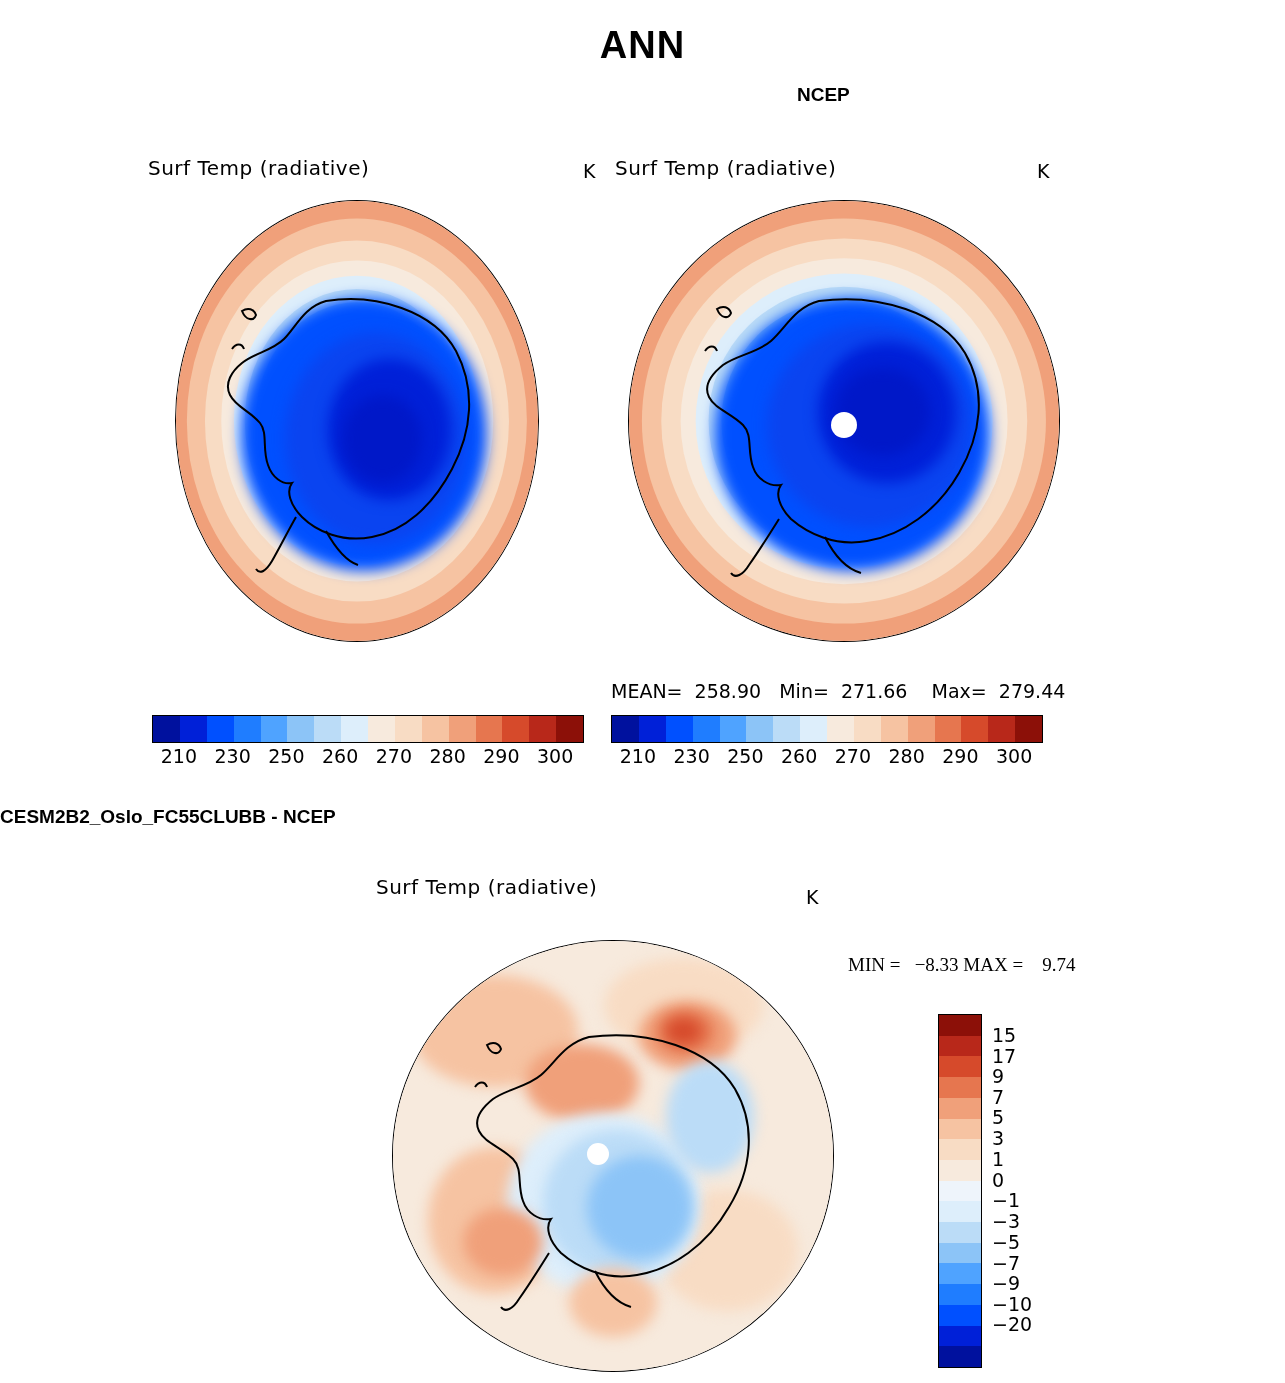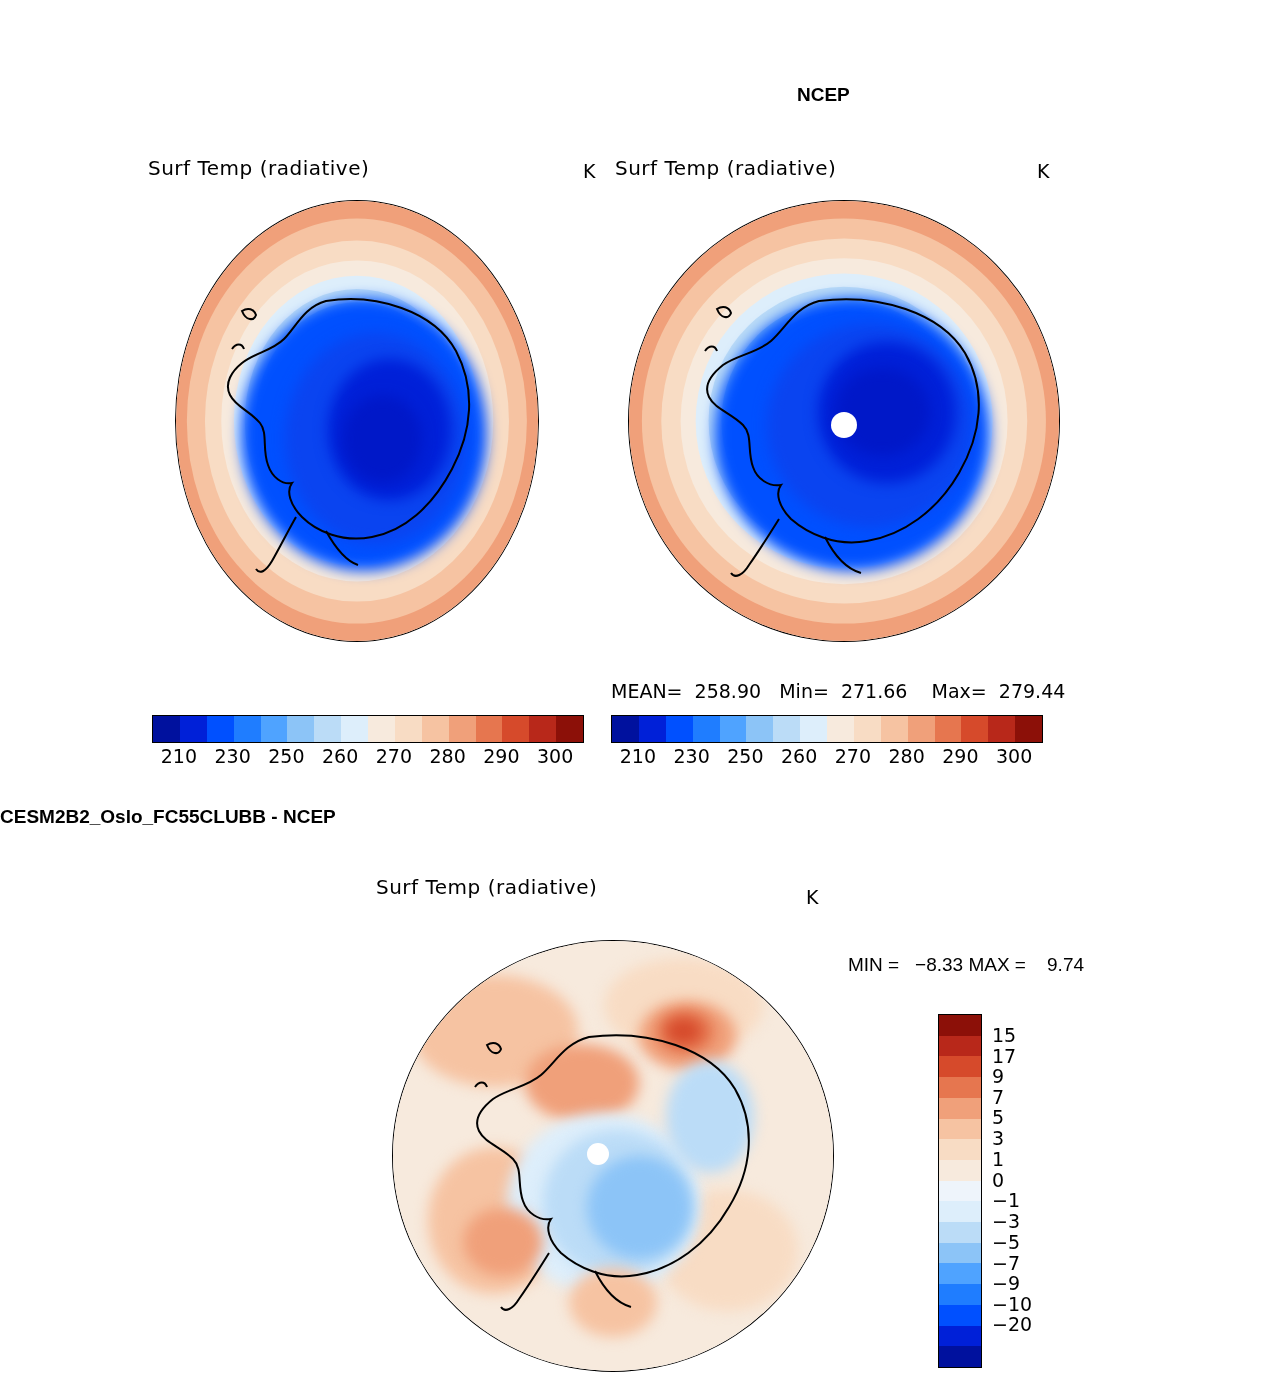--- a/index.html
+++ b/index.html
@@ -21,21 +21,21 @@
 
   .unit{position:absolute;font-family:"DejaVu Sans",sans-serif;font-size:19px;}
   .u-left{left:583px;top:160px;}
   .u-right{left:1037px;top:160px;}
   .u-diff{left:806px;top:886px;}
 
   .stats{position:absolute;font-family:"DejaVu Sans",sans-serif;font-size:19px;white-space:pre;}
   .s-left{left:152px;top:680px;}
   .s-right{left:611px;top:680px;}
 
-  .minmax{position:absolute;left:848px;top:954px;font-family:Liberation Sans, sans-serif;font-size:19px;white-space:pre;}
+  .minmax{position:absolute;left:848px;top:954px;font-family:Liberation Serif, serif;font-size:19px;white-space:pre;}
 
   
   .globe{position:absolute;border-radius:50%;border:1.6px solid #000;overflow:hidden;background:#fff;}
   .g1{left:175px;top:200px;width:362px;height:440px;}
   .g2{left:628px;top:200px;width:430px;height:440px;}
   .g3{left:392px;top:940px;width:440px;height:430px;}
 
   
   .rings{position:absolute;inset:0;}
   .ring{position:absolute;border-radius:50%;left:50%;top:50%;transform:translate(-50%,-50%);}
@@ -62,20 +62,21 @@
   .vbar{position:absolute;left:938px;top:1014px;width:42px;height:352px;border:1.2px solid #000;display:flex;flex-direction:column;}
   .vbar span{flex:1 1 auto;width:100%;}
   .vticks{position:absolute;left:992px;top:1014px;width:70px;height:352px;font-family:"DejaVu Sans",sans-serif;font-size:19px;}
   .vticks span{position:absolute;left:0;transform:translateY(-50%);}
 </style>
 </head>
 <body>
 
 <div class="page">
 
+  <div class="ann-title">ANN</div>
 
   <div class="varlabel v-left">Surf Temp (radiative)</div>
   <div class="unit u-left">K</div>
 
   <div class="globe g1">
     <div class="rings">
       <div class="ring" style="width:104%;height:104%;background:#f0a07a;"></div>
       <div class="ring" style="width:94%;height:92%;background:#f6c3a2;"></div>
       <div class="ring" style="width:84%;height:82%;background:#f8dcc4;"></div>
       <div class="ring" style="width:75%;height:73%;background:#f7eadd;"></div>

